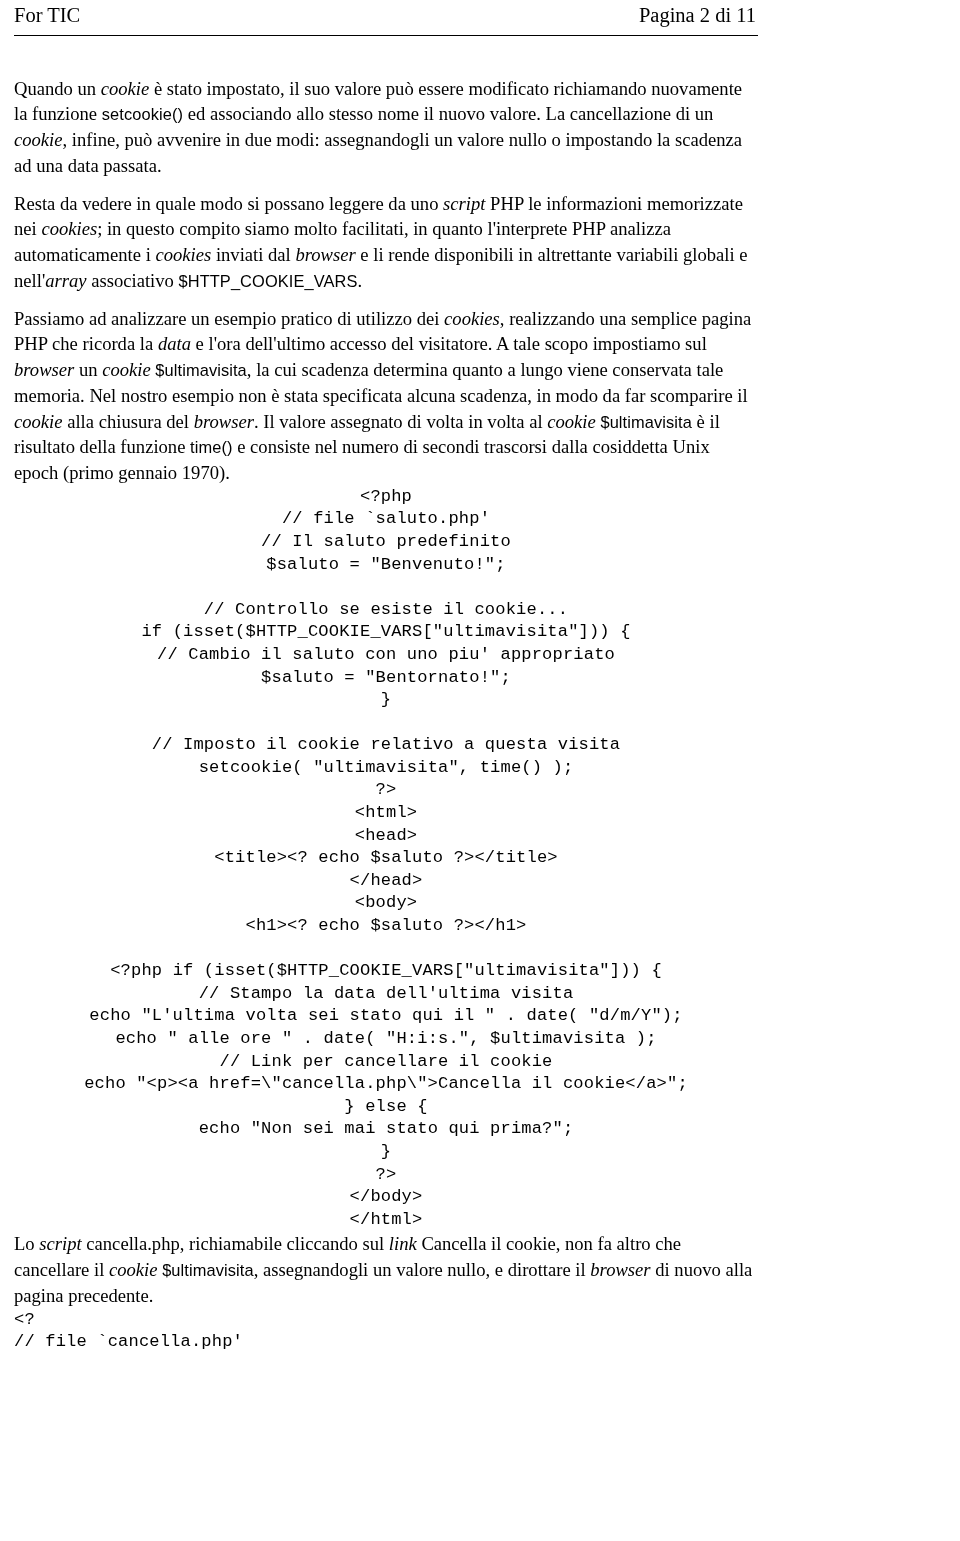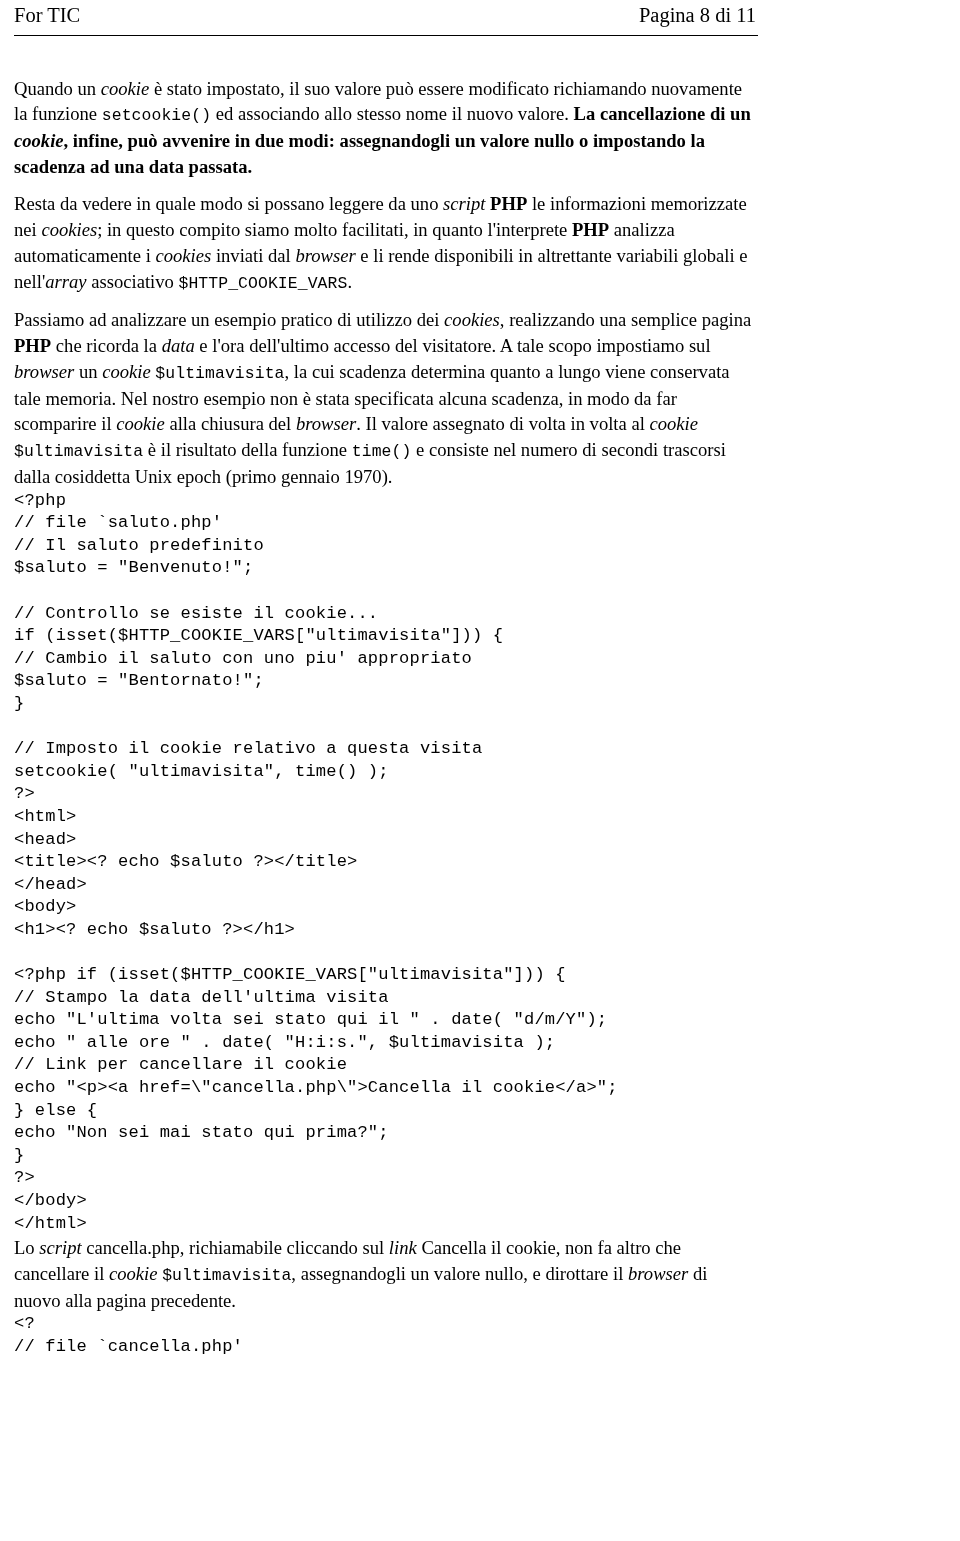--- a/index.html
+++ b/index.html
@@ -51,48 +51,48 @@
     margin: 0 0 0 0;
     font-size: 18.6px;
     line-height: 1.385;
     text-align: left;
     hyphens: none;
   }
   p.para + p.para {
     margin-top: 12px;
   }
   .i { font-style: italic; text-align: right; }
-  .b { font-weight: bold; }
+  .b { font-weight: normal; }
   .mono {
-    font-family: Liberation Mono, monospace;
+    font-family: Liberation Sans, sans-serif;
     font-size: 16.4px;
     letter-spacing: 0.1px;
   }
   
   pre.code {
     margin: 0;
     font-family: "Liberation Mono", "DejaVu Sans Mono", monospace;
     font-size: 17.1px;
     line-height: 22.6px;
     letter-spacing: 0.15px;
     white-space: pre;
     color: #000000;
   }
-  .code-gap-top { margin-top: 10px; }
+  .code-gap-top { margin-top: 10px; text-align: center; }
   .para-after-code { margin-top: 22px; }
   .code-tail { margin-top: 22px; }
 </style>
 </head>
 <body>
 
 <div class="page">
 
   <div class="page-header">
     <span class="hdr-left">For TIC</span>
-    <span class="hdr-right">Pagina 8 di 11</span>
+    <span class="hdr-right">Pagina 2 di 11</span>
   </div>
   <hr class="header-rule">
 
   <div class="content">
 
     <p class="para"><span>Quando un </span><span class="i">cookie</span><span> è stato impostato, il suo valore può essere modificato richiamando nuovamente la funzione </span><span class="mono">setcookie()</span><span> ed associando allo stesso nome il nuovo valore. </span><span class="b">La cancellazione di un </span><span class="b i">cookie</span><span class="b">, infine, può avvenire in due modi: assegnandogli un valore nullo o impostando la scadenza ad una data passata.</span></p>
 
     <p class="para"><span>Resta da vedere in quale modo si possano leggere da uno </span><span class="i">script</span><span> </span><span class="b">PHP</span><span> le informazioni memorizzate nei </span><span class="i">cookies</span><span>; in questo compito siamo molto facilitati, in quanto l'interprete </span><span class="b">PHP</span><span> analizza automaticamente i </span><span class="i">cookies</span><span> inviati dal </span><span class="i">browser</span><span> e li rende disponibili in altrettante variabili globali e nell'</span><span class="i">array</span><span> associativo </span><span class="mono">$HTTP_COOKIE_VARS</span><span>.</span></p>
 
     <p class="para"><span>Passiamo ad analizzare un esempio pratico di utilizzo dei </span><span class="i">cookies</span><span>, realizzando una semplice pagina </span><span class="b">PHP</span><span> che ricorda la </span><span class="i">data</span><span> e l'ora dell'ultimo accesso del visitatore. A tale scopo impostiamo sul </span><span class="i">browser</span><span> un </span><span class="i">cookie</span><span> </span><span class="mono">$ultimavisita</span><span>, la cui scadenza determina quanto a lungo viene conservata tale memoria. Nel nostro esempio non è stata specificata alcuna scadenza, in modo da far scomparire il </span><span class="i">cookie</span><span> alla chiusura del </span><span class="i">browser</span><span>. Il valore assegnato di volta in volta al </span><span class="i">cookie</span><span> </span><span class="mono">$ultimavisita</span><span> è il risultato della funzione </span><span class="mono">time()</span><span> e consiste nel numero di secondi trascorsi dalla cosiddetta Unix epoch (primo gennaio 1970).</span></p>

